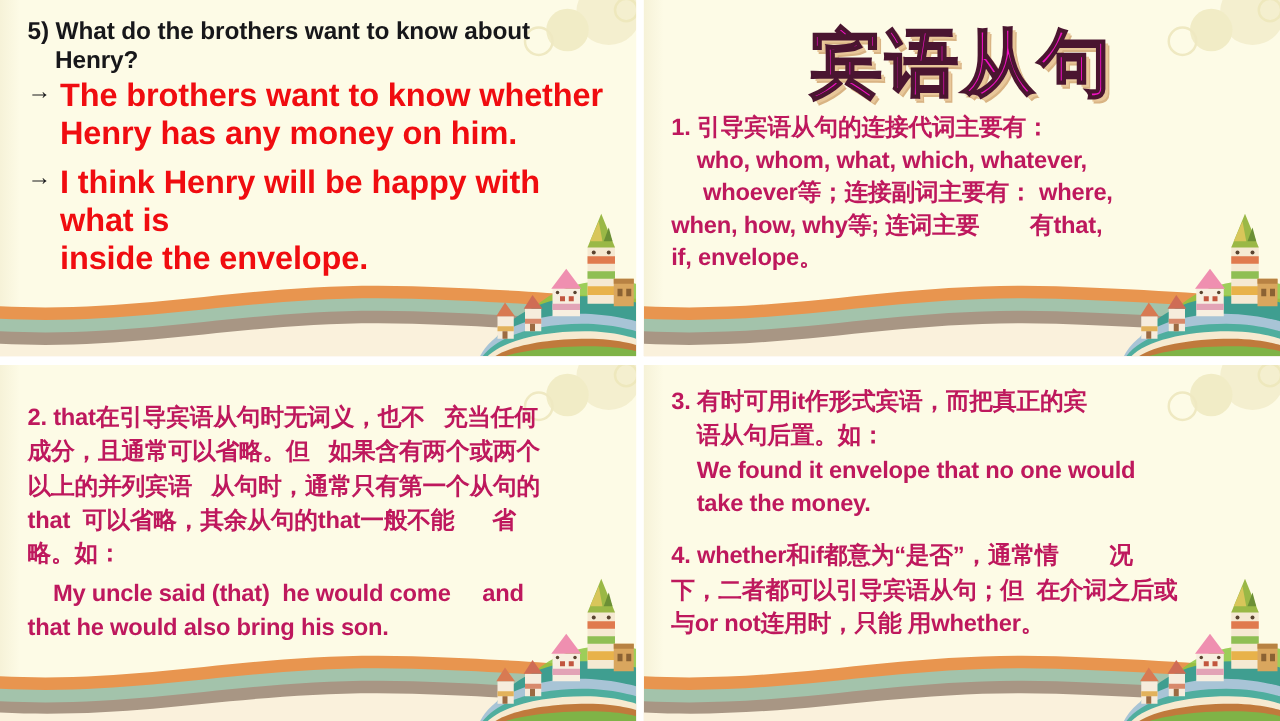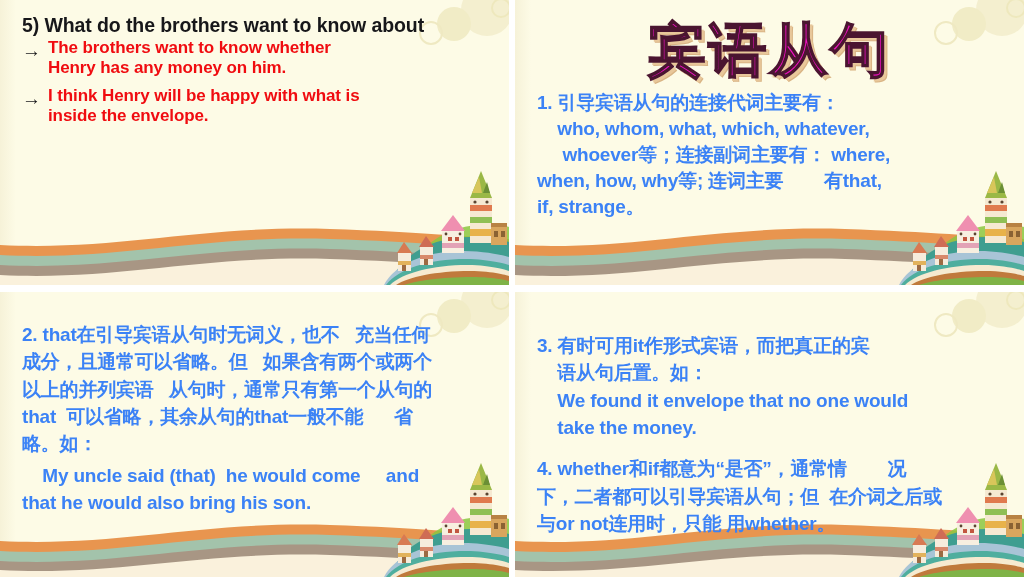--- a/index.html
+++ b/index.html
@@ -72,21 +72,21 @@
   .arrow-glyph {
     color: #17171a;
     font-size: 19px;
     line-height: 1.05;
     width: 26px;
     flex: 0 0 26px;
     padding-top: 3px;
   }
   .a-text {
     color: #f00c10;
-    font-size: 17px;
+    font-size: 26px;
     font-weight: bold;
     line-height: 1.18;
     letter-spacing: -0.1px;
   }
   .gap-sm { height: 7px; }
   .gap-xs { height: 4px; }
 
   
   .slide-title {
     text-align: center;
@@ -98,21 +98,21 @@
     line-height: 1.04;
     -webkit-text-stroke: 1.6px #4a1530;
     text-shadow:
        3px 3px 0 #e8c79a,
        4px 4px 0 #d9b484;
     font-family: "DejaVu Sans", "Liberation Sans", sans-serif;
   }
 
   
   .brown-block {
-    color: #3b82f6;
+    color: #be185d;
     font-size: 19px;
     font-weight: bold;
     line-height: 1.36;
     letter-spacing: -0.2px;
   }
   .brown-block .l { display: block; white-space: pre; }
   .brown-block.bl2 { line-height: 1.44; }
 </style>
 </head>
 <body>
@@ -126,20 +126,21 @@
       <svg width="130" height="60" viewBox="0 0 130 60">
         <circle cx="108" cy="10" r="26" fill="#f4efcf"></circle>
         <circle cx="75" cy="24" r="17" fill="#f1ecc6"></circle>
         <circle cx="122" cy="8" r="9" fill="none" stroke="#eee8bd" stroke-width="2"></circle>
         <circle cx="52" cy="33" r="11" fill="none" stroke="#efe9c2" stroke-width="2"></circle>
       </svg>
     </div>
 
     <div class="content">
       <div class="q-text">5) What do the brothers want to know about</div>
+      <div class="q-text q-indent">Henry?</div>
       <div class="arrow-row">
         <span class="arrow-glyph">→</span>
         <div>
           <div class="a-text">The brothers want to know whether</div>
           <div class="a-text">Henry has any money on him.</div>
         </div>
       </div>
       <div class="gap-sm"></div>
       <div class="arrow-row">
         <span class="arrow-glyph">→</span>
@@ -228,21 +229,21 @@
       </svg>
     </div>
 
     <div class="content">
       <div class="slide-title">宾语从句</div>
       <div class="brown-block">
         <span class="l">1. 引导宾语从句的连接代词主要有：</span>
         <span class="l">    who, whom, what, which, whatever,</span>
         <span class="l">     whoever等；连接副词主要有： where,</span>
         <span class="l">when, how, why等; 连词主要        有that,</span>
-        <span class="l">if, strange。</span>
+        <span class="l">if, envelope。</span>
       </div>
     </div>
 
     <div class="waves">
       <svg viewBox="0 0 509 70" preserveAspectRatio="none">
         <path d="M0,30 C120,36 200,10 330,14 C420,17 470,22 509,24 L509,70 L0,70 Z" fill="#e8954f"></path>
         <path d="M0,40 C120,46 200,20 330,24 C420,27 470,32 509,34 L509,70 L0,70 Z" fill="#a3c3ab"></path>
         <path d="M0,50 C120,56 200,30 330,34 C420,37 470,42 509,44 L509,70 L0,70 Z" fill="#a89684"></path>
         <path d="M0,60 C120,66 200,40 330,44 C420,47 470,52 509,54 L509,70 L0,70 Z" fill="#faf1dc"></path>
       </svg>
@@ -395,21 +396,21 @@
 
     <div class="circles">
       <svg width="130" height="60" viewBox="0 0 130 60">
         <circle cx="108" cy="10" r="26" fill="#f4efcf"></circle>
         <circle cx="75" cy="24" r="17" fill="#f1ecc6"></circle>
         <circle cx="122" cy="8" r="9" fill="none" stroke="#eee8bd" stroke-width="2"></circle>
         <circle cx="52" cy="33" r="11" fill="none" stroke="#efe9c2" stroke-width="2"></circle>
       </svg>
     </div>
 
-    <div class="content" style="padding-top:40px">
+    <div class="content" style="padding-top:16px">
       <div class="brown-block bl2">
         <span class="l">3. 有时可用it作形式宾语，而把真正的宾</span>
         <span class="l">    语从句后置。如：</span>
         <span class="l">    We found it envelope that no one would</span>
         <span class="l">    take the money.</span>
       </div>
       <div style="height:14px"></div>
       <div class="brown-block bl2">
         <span class="l">4. whether和if都意为“是否”，通常情        况</span>
         <span class="l">下，二者都可以引导宾语从句；但  在介词之后或</span>

